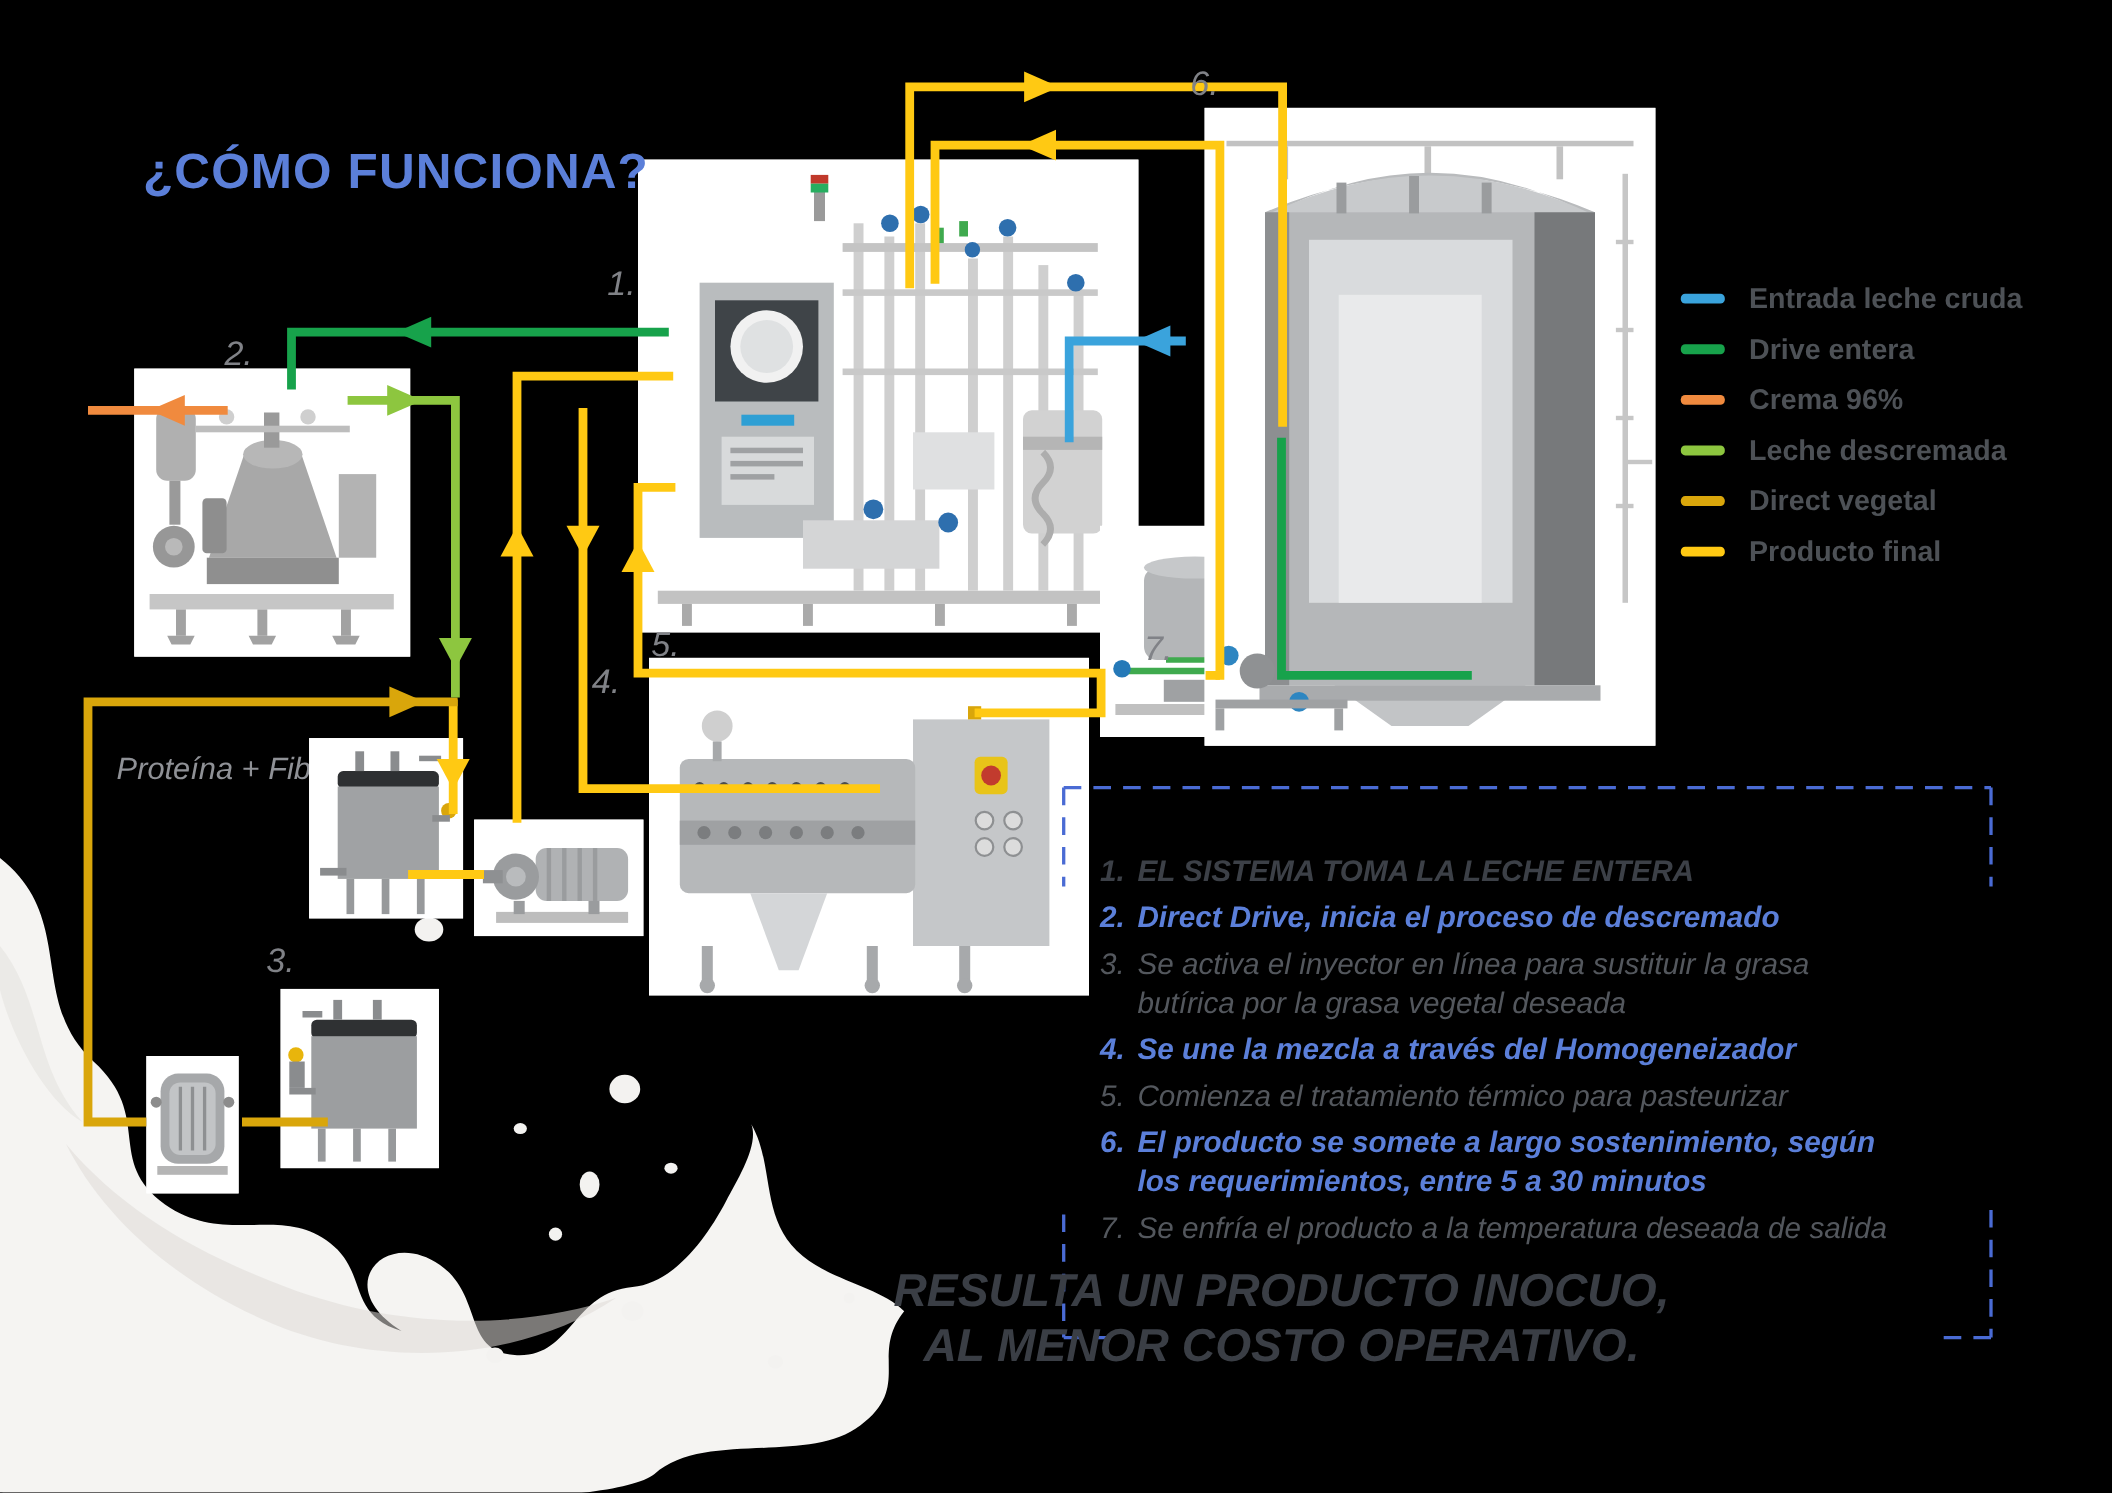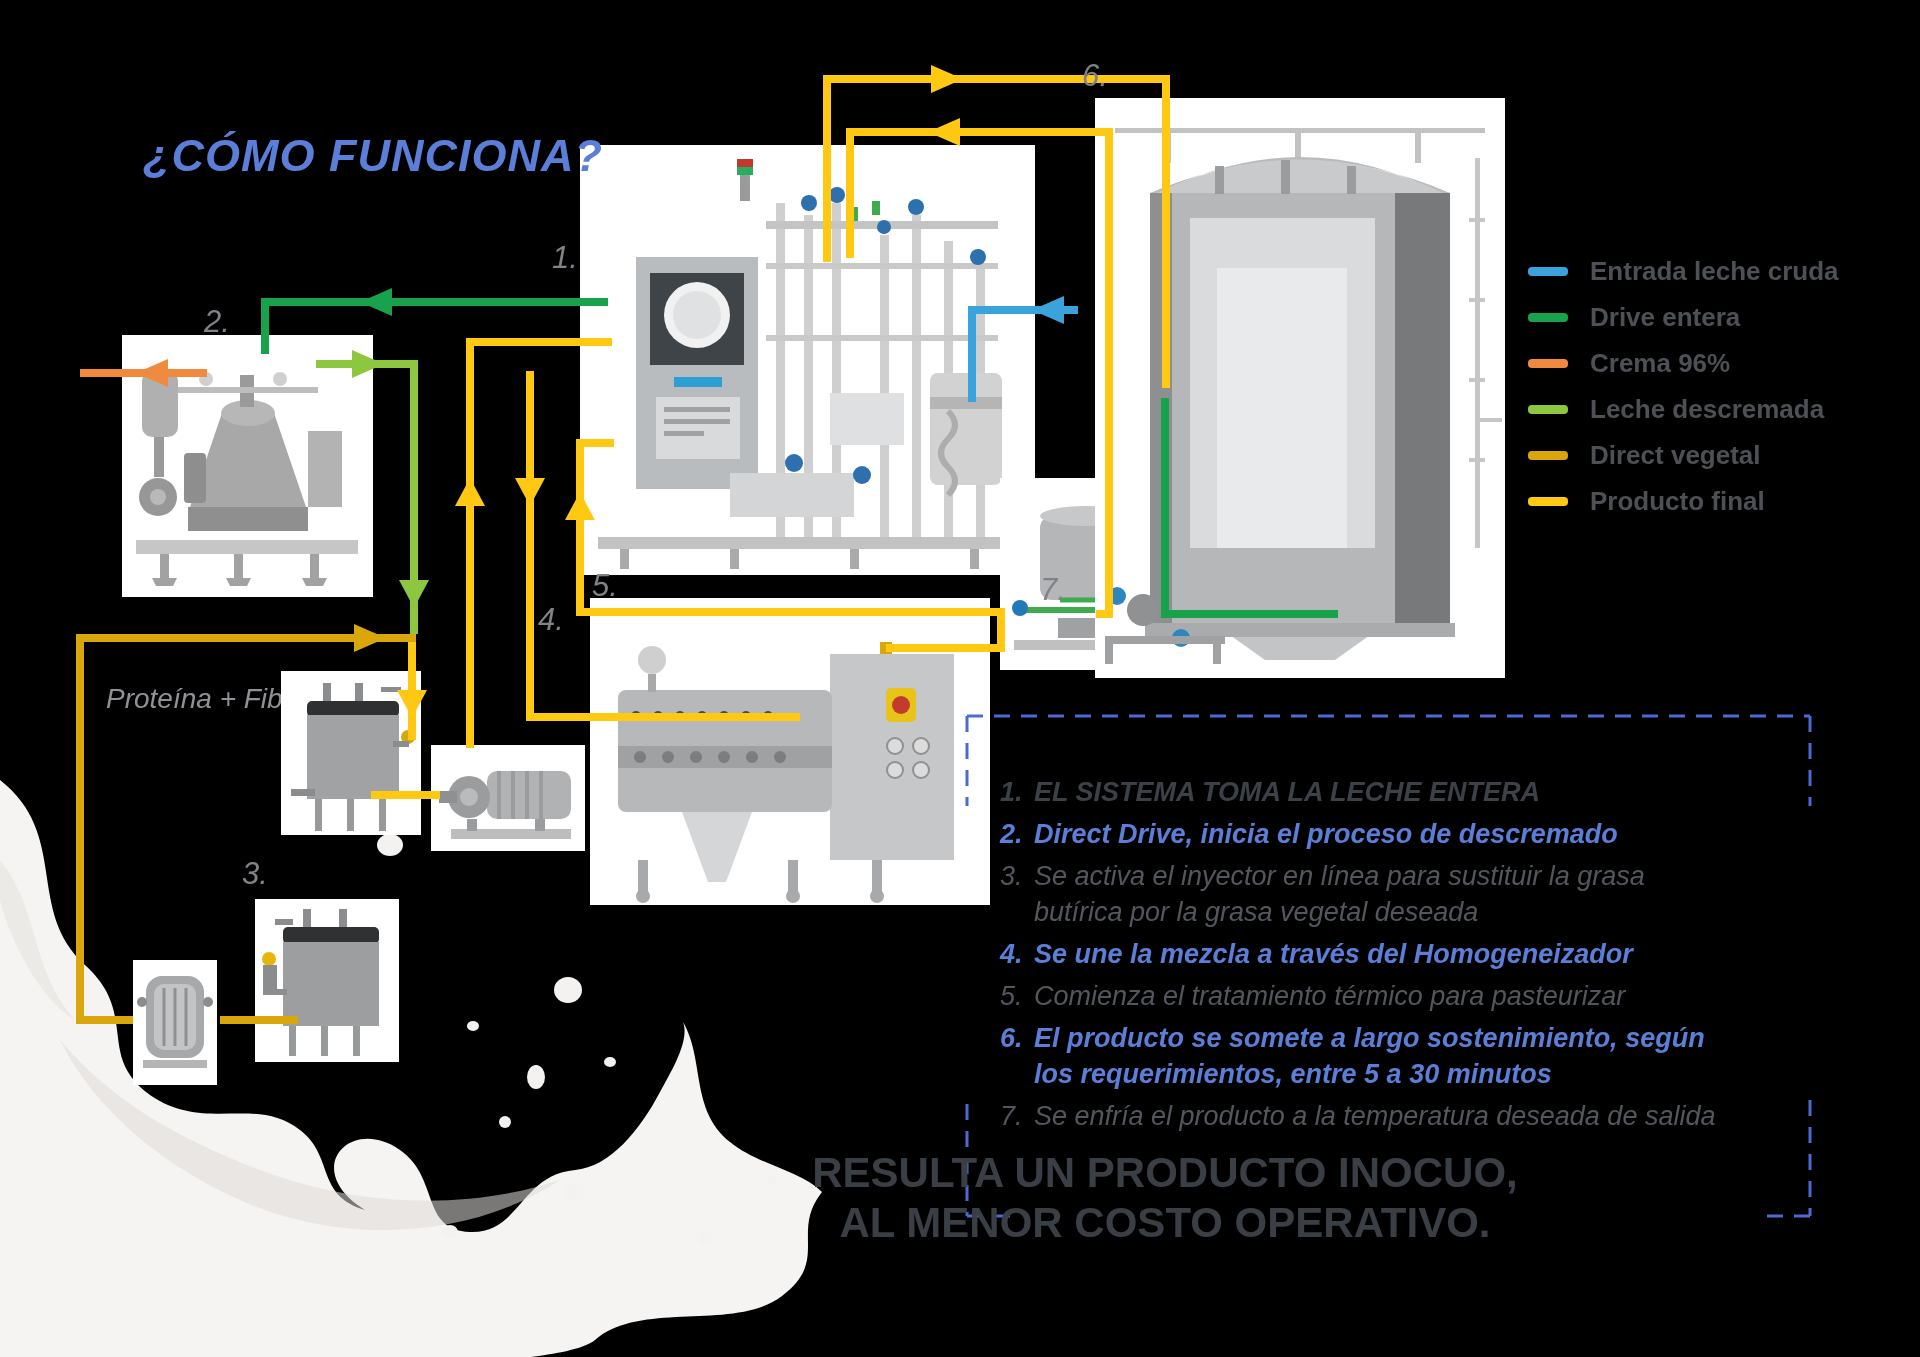--- a/index.html
+++ b/index.html
@@ -1,20 +1,20 @@
 <!DOCTYPE html>
 <html style="--c-title: #5b7fd9; --c-dash: #4a6bd4; --c-entrada: #3aa3dc; --c-entera: #17a24b; --c-crema: #f08a3e; --c-descremada: #8dc63f; --c-grasa: #d9a60b; --c-producto: #ffc913;"><head>
 <meta charset="utf-8">
 <style>
   html,body{margin:0;padding:0;background:#000;}
   #canvas{position:relative;width:1920px;height:1357px;background:#000;overflow:hidden;
           font-family:"Liberation Sans",sans-serif;}
   .abs{position:absolute;}
   
-  #title{left:143px;top:130px;font-size:45px;font-weight:800;font-style:italic;
+  #title{left:130px;top:130px;font-size:45px;font-weight:800;
          letter-spacing:1px;white-space:nowrap;}
   
   .mnum{font-style:italic;font-size:31px;color:#808287;font-weight:500;}
   
   .annot{font-style:italic;font-size:28px;color:#8f9196;line-height:34px;white-space:nowrap;}
   .annot-dark{color:#55585c;}
   
   #legend{left:1528px;top:236px;margin-top:12px;}
   .lg-row{display:flex;align-items:center;height:46px;}
   .lg-swatch{width:40px;height:9px;border-radius:4px;flex:0 0 auto;}
@@ -22,21 +22,21 @@
   
   #steps{left:1000px;top:774px;width:780px;}
   .step{display:flex;align-items:flex-start;font-style:italic;font-size:27px;line-height:36px;margin-bottom:6px;}
   .step .num{flex:0 0 34px;}
   .step .txt{width:706px;}
   .muted{color:#53575d;font-weight:400;}
   .muted-strong{color:#3c4047;font-weight:700;}
   .accent{color:var(--c-title,#527de0);font-weight:700;}
   
   #final-message{left:800px;top:1148px;width:730px;text-align:center;
-    font-size:42px;line-height:50px;font-weight:800;color:#3a3e45;}
+    font-size:42px;line-height:50px;font-weight:800;font-style:italic;color:#3a3e45;}
   
   .ln{fill:none;stroke-width:8;}
   .st-producto{stroke:var(--c-producto)} .f-producto{fill:var(--c-producto)}
   .st-grasa{stroke:var(--c-grasa)}       .f-grasa{fill:var(--c-grasa)}
   .st-descremada{stroke:var(--c-descremada)} .f-descremada{fill:var(--c-descremada)}
   .st-entera{stroke:var(--c-entera)}     .f-entera{fill:var(--c-entera)}
   .st-crema{stroke:var(--c-crema)}       .f-crema{fill:var(--c-crema)}
   .st-entrada{stroke:var(--c-entrada)}   .f-entrada{fill:var(--c-entrada)}
   .dash{fill:none;stroke:var(--c-dash);stroke-width:3;stroke-dasharray:16 11;}
   .machine{background:#fff;}

